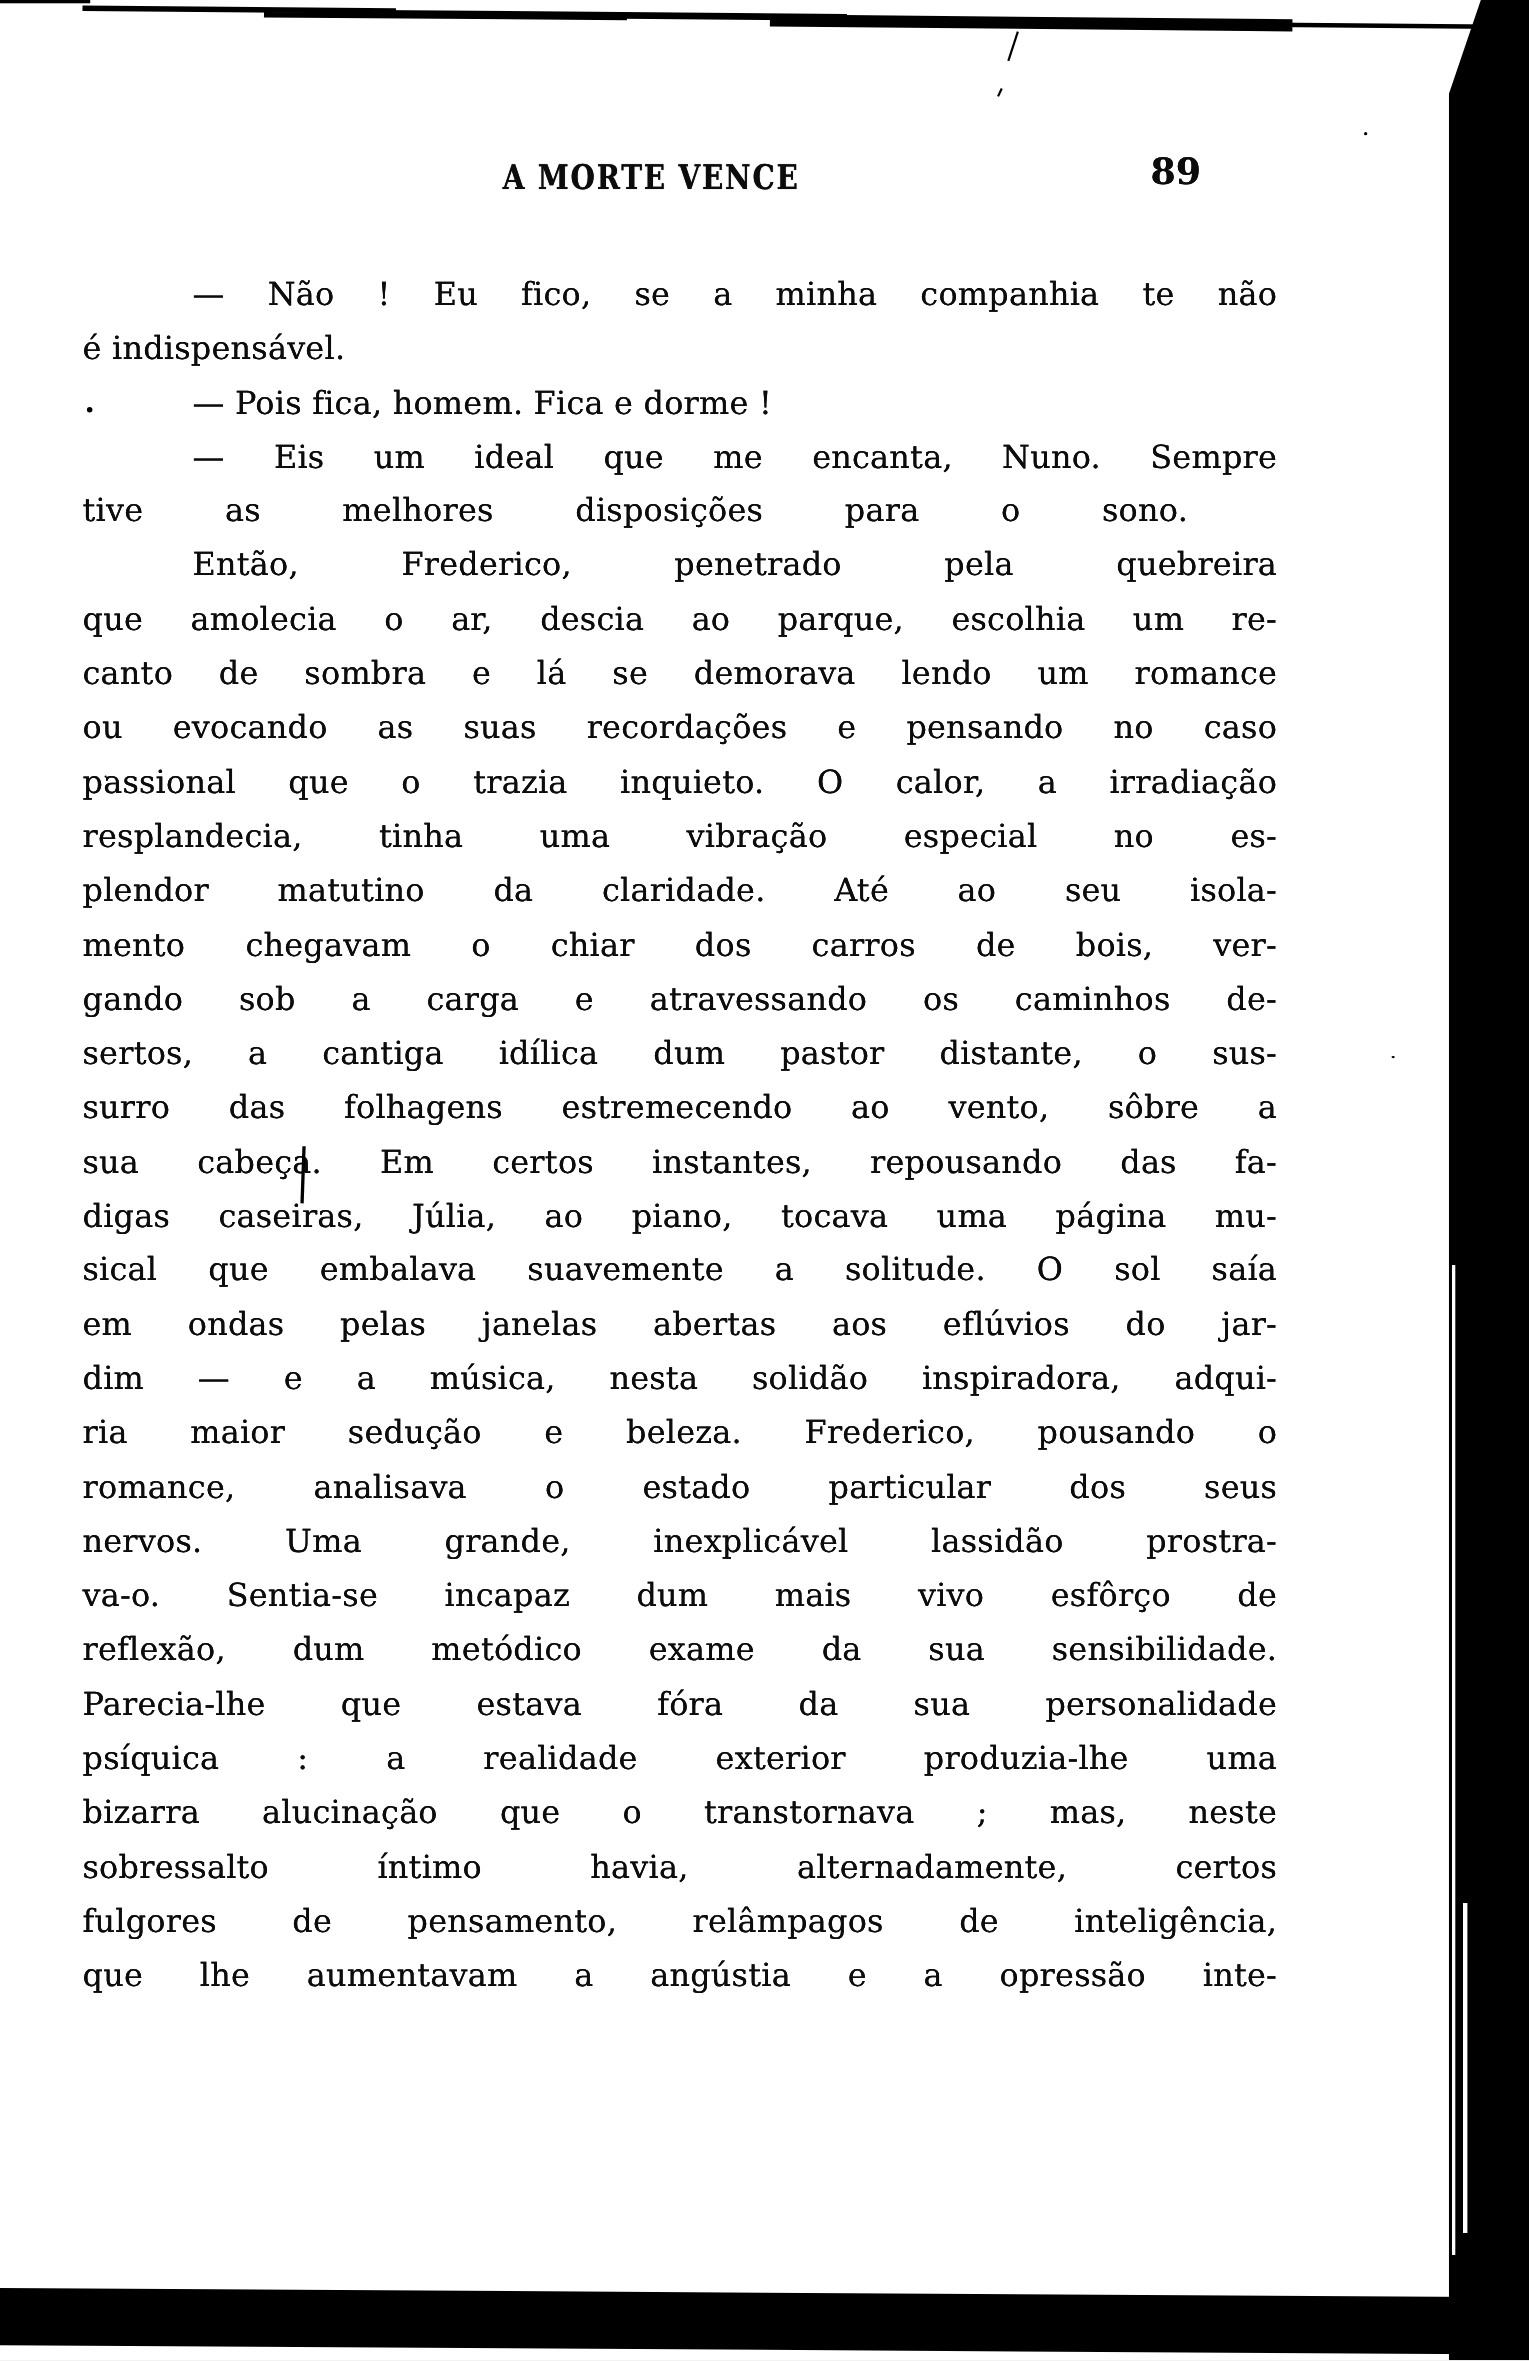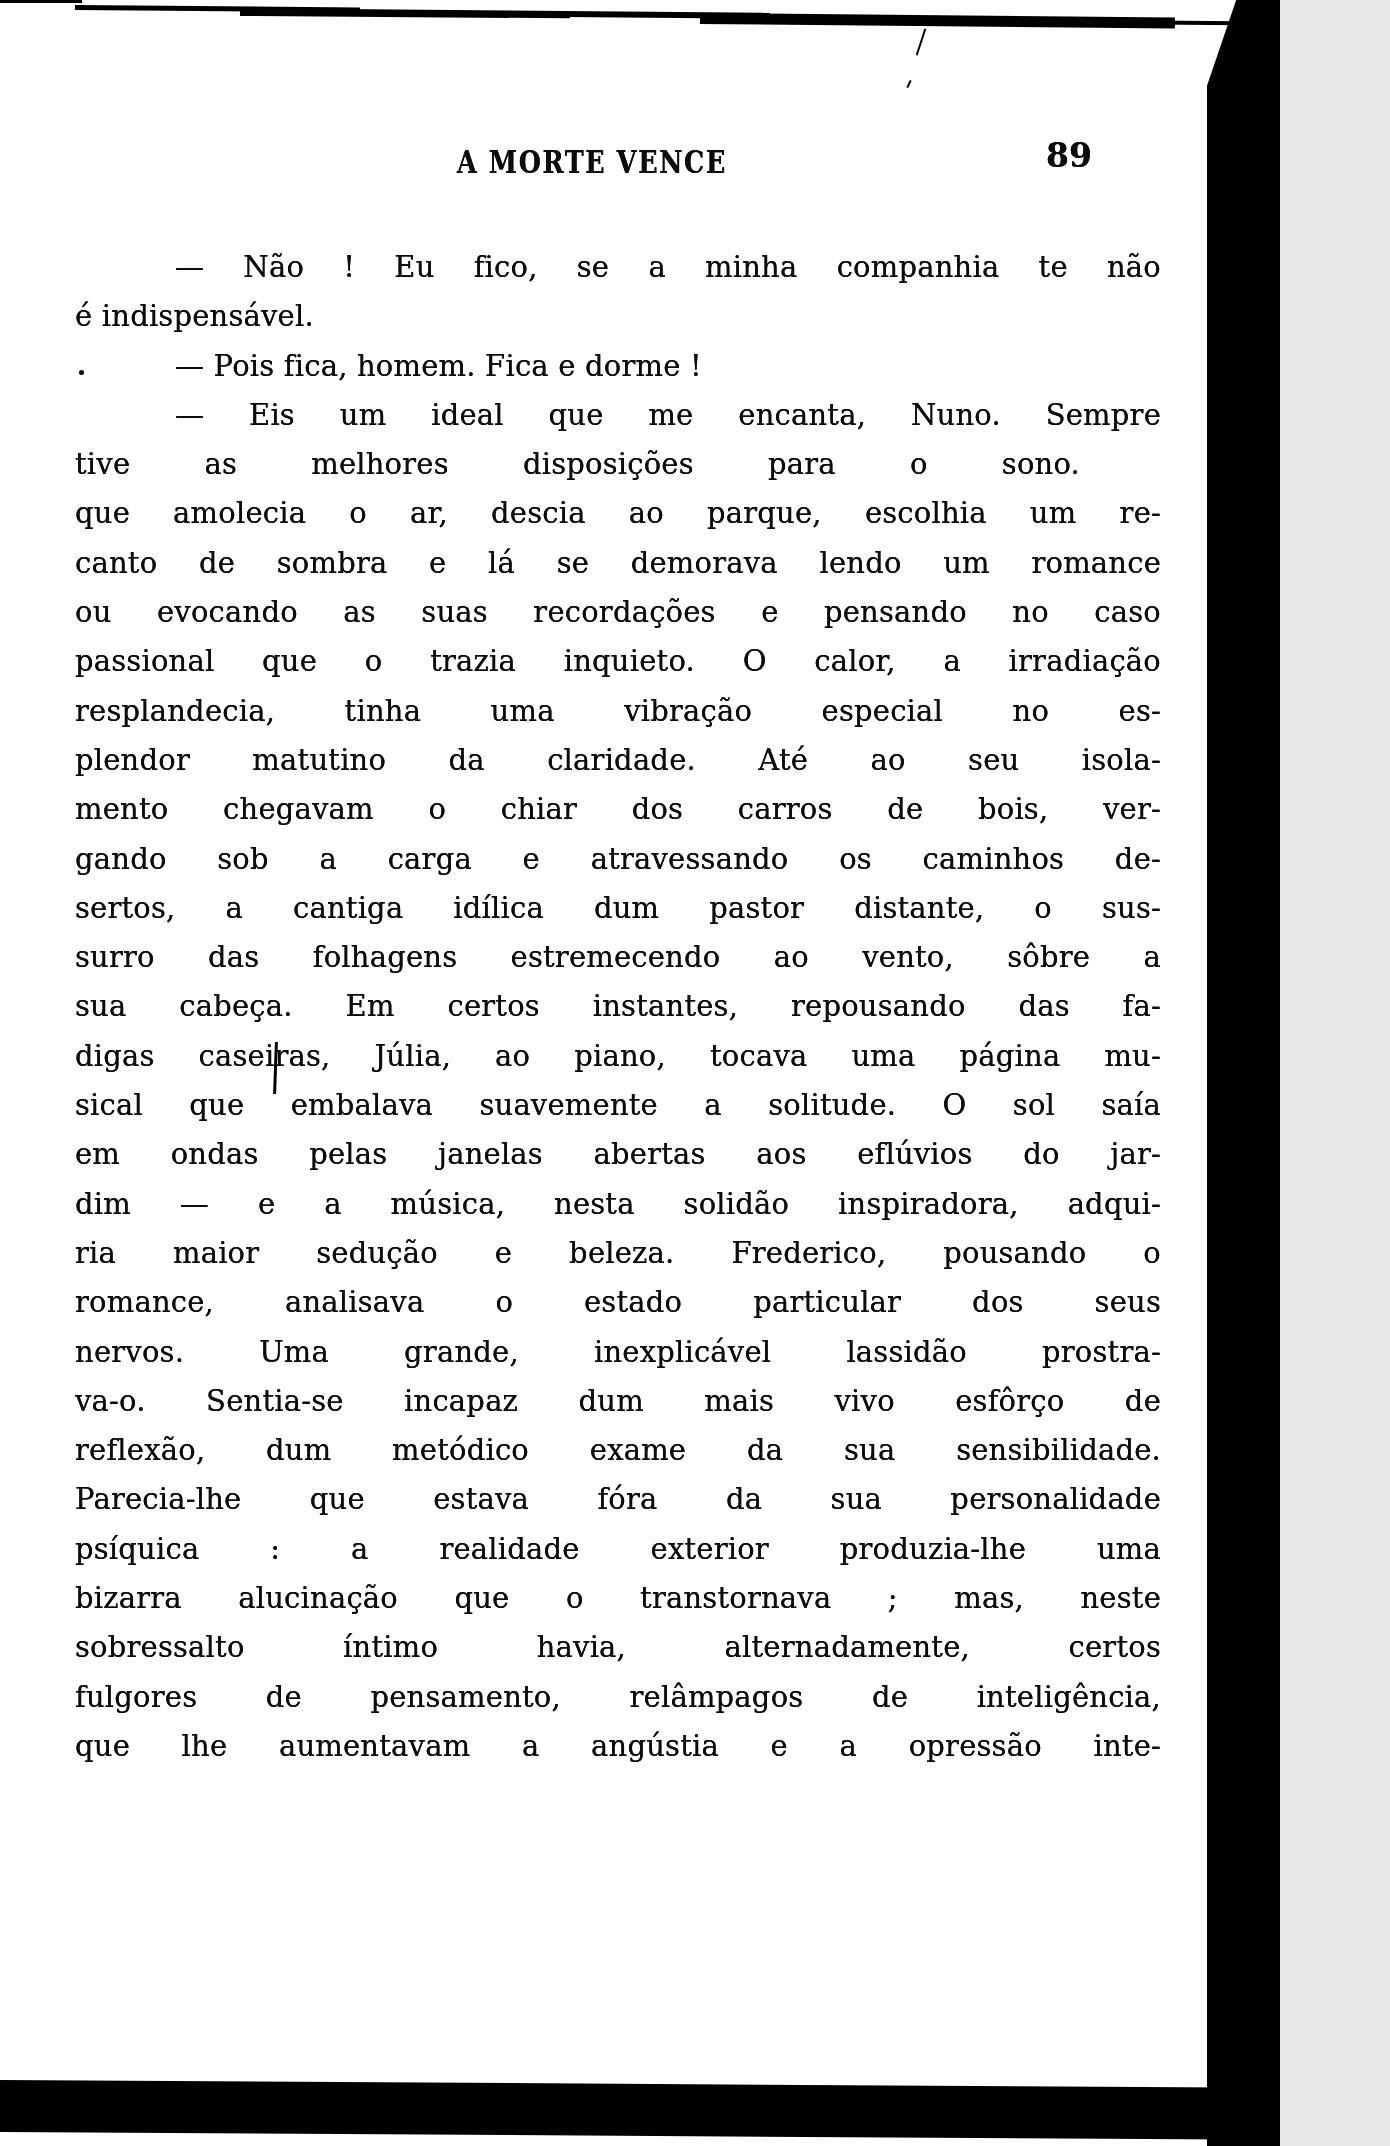--- a/index.html
+++ b/index.html
@@ -1,18 +1,18 @@
 <!DOCTYPE html>
 <html style="--ink: #0c0c0c; --paper: #ffffff;"><head>
 <meta charset="utf-8">
 <style>
   html,body{margin:0;padding:0;background:#e8e8e8;}
   .scan{
     position:relative;
-    width:1280px;height:2146px;
+    width:1390px;height:2146px;
     background:var(--paper,#ffffff);
     overflow:hidden;
     font-family:"DejaVu Serif", serif;
     color:var(--ink,#0c0c0c);
   }
   
   .body-text{
     position:absolute;left:75px;top:243px;width:1086px;
   }
   .tl{
@@ -72,20 +72,21 @@
 
   <div class="header-title">A MORTE VENCE</div>
   <div class="page-number">89</div>
 
   <div class="body-text">
     <div class="tl j ind">— Não ! Eu fico, se a minha companhia te não</div>
     <div class="tl lft">é indispensável.</div>
     <div class="tl lft ind">— Pois fica, homem. Fica e dorme !</div>
     <div class="tl j ind">— Eis um ideal que me encanta, Nuno. Sempre</div>
     <div class="tl j narrow">tive as melhores disposições para o sono.</div>
+    <div class="tl j ind">Então, Frederico, penetrado pela quebreira</div>
     <div class="tl j">que amolecia o ar, descia ao parque, escolhia um re-</div>
     <div class="tl j">canto de sombra e lá se demorava lendo um romance</div>
     <div class="tl j">ou evocando as suas recordações e pensando no caso</div>
     <div class="tl j">passional que o trazia inquieto. O calor, a irradiação</div>
     <div class="tl j">resplandecia, tinha uma vibração especial no es-</div>
     <div class="tl j">plendor matutino da claridade. Até ao seu isola-</div>
     <div class="tl j">mento chegavam o chiar dos carros de bois, ver-</div>
     <div class="tl j">gando sob a carga e atravessando os caminhos de-</div>
     <div class="tl j">sertos, a cantiga idílica dum pastor distante, o sus-</div>
     <div class="tl j">surro das folhagens estremecendo ao vento, sôbre a</div>

